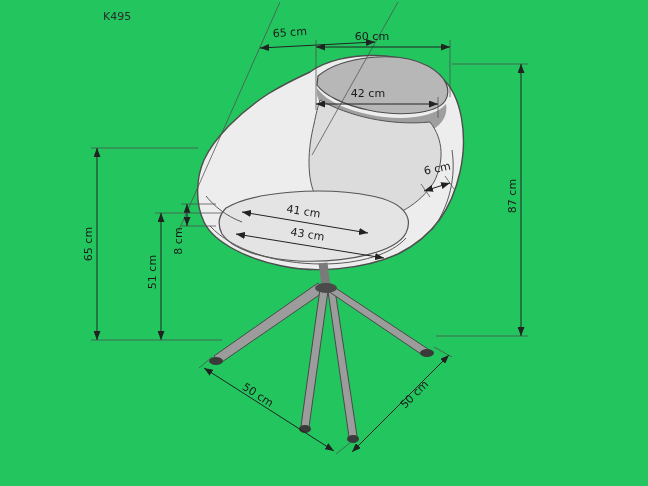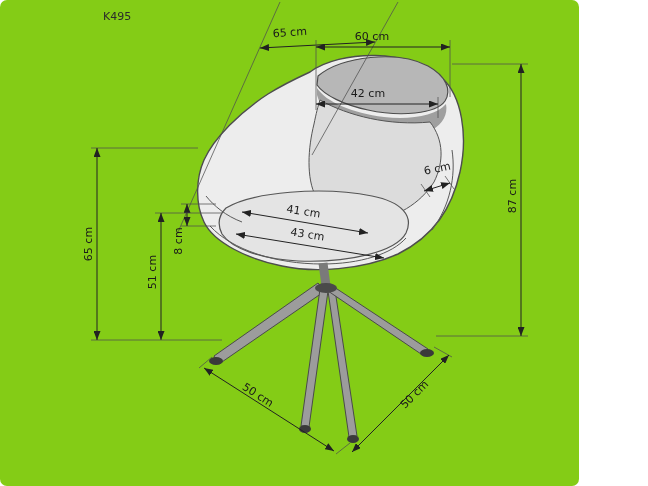--- a/index.html
+++ b/index.html
@@ -1,17 +1,17 @@
 <!DOCTYPE html>
 <html><head>
 <meta charset="utf-8">
 <style>
   html,body{margin:0;padding:0;background:#ffffff;}
-  .stage{position:relative;width:579px;height:486px;background:#84cc16;overflow:hidden;
-         font-family:"DejaVu Sans", sans-serif;border-radius:7px;}
+  .stage{position:relative;width:648px;height:486px;background:#22c55e;overflow:hidden;
+         font-family:"DejaVu Sans", sans-serif;}
   svg{display:block;}
   .title-label{font:11px "DejaVu Sans", sans-serif;fill:#2b2b2b;}
   .dim-label{font:11px "DejaVu Sans", sans-serif;fill:#1a1a1a;}
   line.dim{stroke:#222222;stroke-width:1;}
   line.ext{stroke:#4f4f4f;stroke-width:0.75;}
   path.seam{fill:none;stroke:#5a5a5a;stroke-width:1;}
   .shell{fill:#ededed;stroke:#4d4d4d;stroke-width:1.4;stroke-linejoin:round;}
   .headrest{fill:#b7b7b7;stroke:#4d4d4d;stroke-width:1.2;}
   .shadowband{fill:#9f9f9f;stroke:none;}
   .backcushion{fill:#dcdcdc;stroke:#555555;stroke-width:1;}

